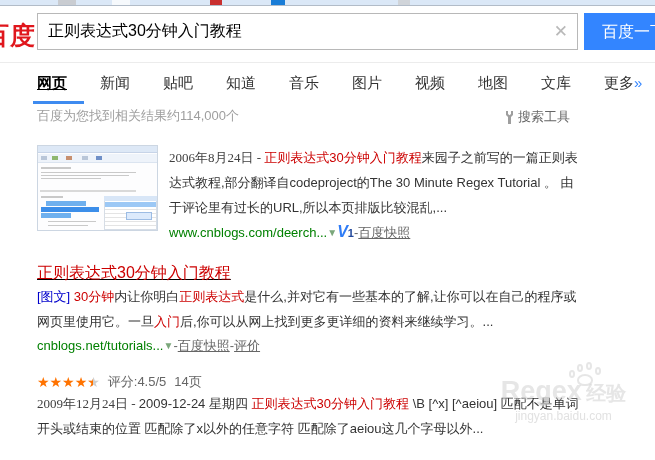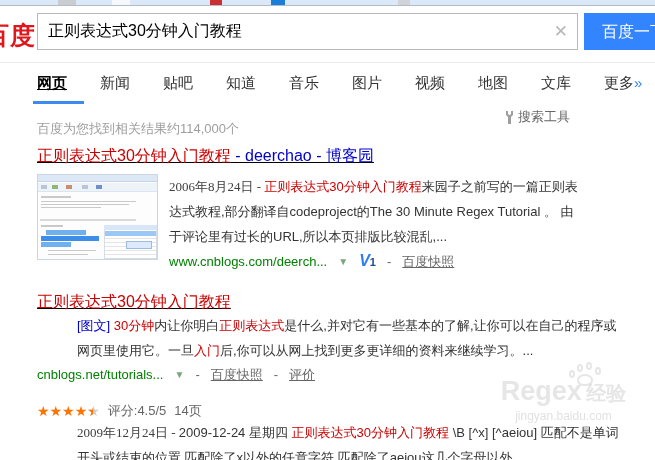--- a/index.html
+++ b/index.html
@@ -27,46 +27,46 @@
   
   .nav-bar { position:relative; height:42px; border-top:1px solid #ececec; }
   .nav-tabs { display:flex; padding-left:37px; height:41px; align-items:center; }
   .nav-tab { font-size:15px; color:#333; margin-right:33px; cursor:pointer; white-space:nowrap; }
   .nav-tab.active { font-weight:bold; color:#000;text-decoration:underline; }
   .nav-underline { position:absolute; left:33px; bottom:0; width:51px; height:3px; background:#3e8bf0; }
   .more-arrow { color:#3385ff; }
 
   
   .stats-row { position:relative; height:30px; }
-  .stats-text { position:absolute; left:37px; top:16px; font-size:13px; color:#9e9e9e; }
+  .stats-text { position:absolute; left:37px; top:3px; font-size:13px; color:#9e9e9e; }
   .search-tools { position:absolute; right:85px; top:4px; font-size:13px; color:#666;
     cursor:pointer; display:flex; align-items:center; gap:3px; }
 
   
   .results { padding-left:37px; width:620px; }
   .r-title { font-size:16px; line-height:22px; text-decoration:underline; cursor:pointer;
     display:inline-block; }
   .seg-red { color:#cc0000; } .seg-blue { color:#0000cc; }
   .seg-gray { color:#404040;font-family:Liberation Serif, serif; } .seg-black { color:#333; }
   .r-desc { font-size:13px; line-height:25px; color:#333; }
-  .r-urlline { font-size:13px; line-height:24px; color:#666; display:flex; align-items:center; gap:11px; }
+  .r-urlline { font-size:13px; line-height:24px; color:#666; display:flex; align-items:center; gap:0; }
   .r-url { color:#008000; cursor:pointer; }
   .dd-tri { color:#7ba77b; font-size:10px; cursor:pointer; }
   .v-badge { cursor:pointer; font-weight:bold; }
   .v-badge .v { color:#2f7cf6; font-style:italic; font-size:16px; }
   .v-badge .n { color:#23499b; font-size:11px; }
   .gray-link { color:#666; text-decoration:underline; cursor:pointer; }
   .dash { color:#666; }
 
   .result-1 { margin-top:11px; }
   .r1-body { display:flex; margin-top:7px; }
   .r1-text { margin-left:11px; width:412px; }
   .result-2 { margin-top:17px; }
   .result-3 { margin-top:15px; }
-  .r2-desc,.r3-desc { width:548px;margin-left:40px; }
+  .r2-desc,.r3-desc { width:548px; }
 
   
   .thumb { position:relative; width:121px; height:86px; border:1px solid #ccd6e2;
     background:#fdfdfe; overflow:hidden; cursor:pointer; flex:none; }
   .thumb div { position:absolute; }
   .t-titlebar { left:0; top:0; width:100%; height:7px; background:#dde8f6; border-bottom:1px solid #c7d4e8; }
   .t-toolbar { left:0; top:8px; width:100%; height:9px; background:#eef3fa; border-bottom:1px solid #dbe4f0; }
   .t-dot { top:10px; height:4px; width:6px; background:#b9c6d8; }
   .t-line { height:2px; background:#c9c9c9; }
   .t-mid { left:2px; top:44px; width:96px; height:2px; background:#d9d9d9; }
@@ -150,21 +150,20 @@
       <svg width="11" height="13" viewBox="0 0 11 13">
         <path d="M2 0 L2 4 L4 6 L4 13 L7 13 L7 6 L9 4 L9 0 L7 0 L7 3 L5.5 4.2 L4 3 L4 0 Z" fill="#9e9e9e"></path>
       </svg>
       <span>搜索工具</span>
     </span>
   </div>
 
   <div class="results">
 
     <div class="result-1">
-      <a class="r-title"><span class="seg-red">正则表达式30分钟入门教程</span><span class="seg-blue"> - deerchao - 博客园</span></a>
       <div class="r1-body">
         <div class="thumb">
           <div class="t-titlebar"></div>
           <div class="t-toolbar"></div>
           <div class="t-dot" style="left:3px"></div>
           <div class="t-dot" style="left:14px;background:#8fb76f"></div>
           <div class="t-dot" style="left:28px;background:#c78f6f"></div>
           <div class="t-dot" style="left:44px"></div>
           <div class="t-dot" style="left:58px;background:#6f8fc7"></div>
           <div class="t-line" style="left:3px;top:21px;width:30px"></div>

